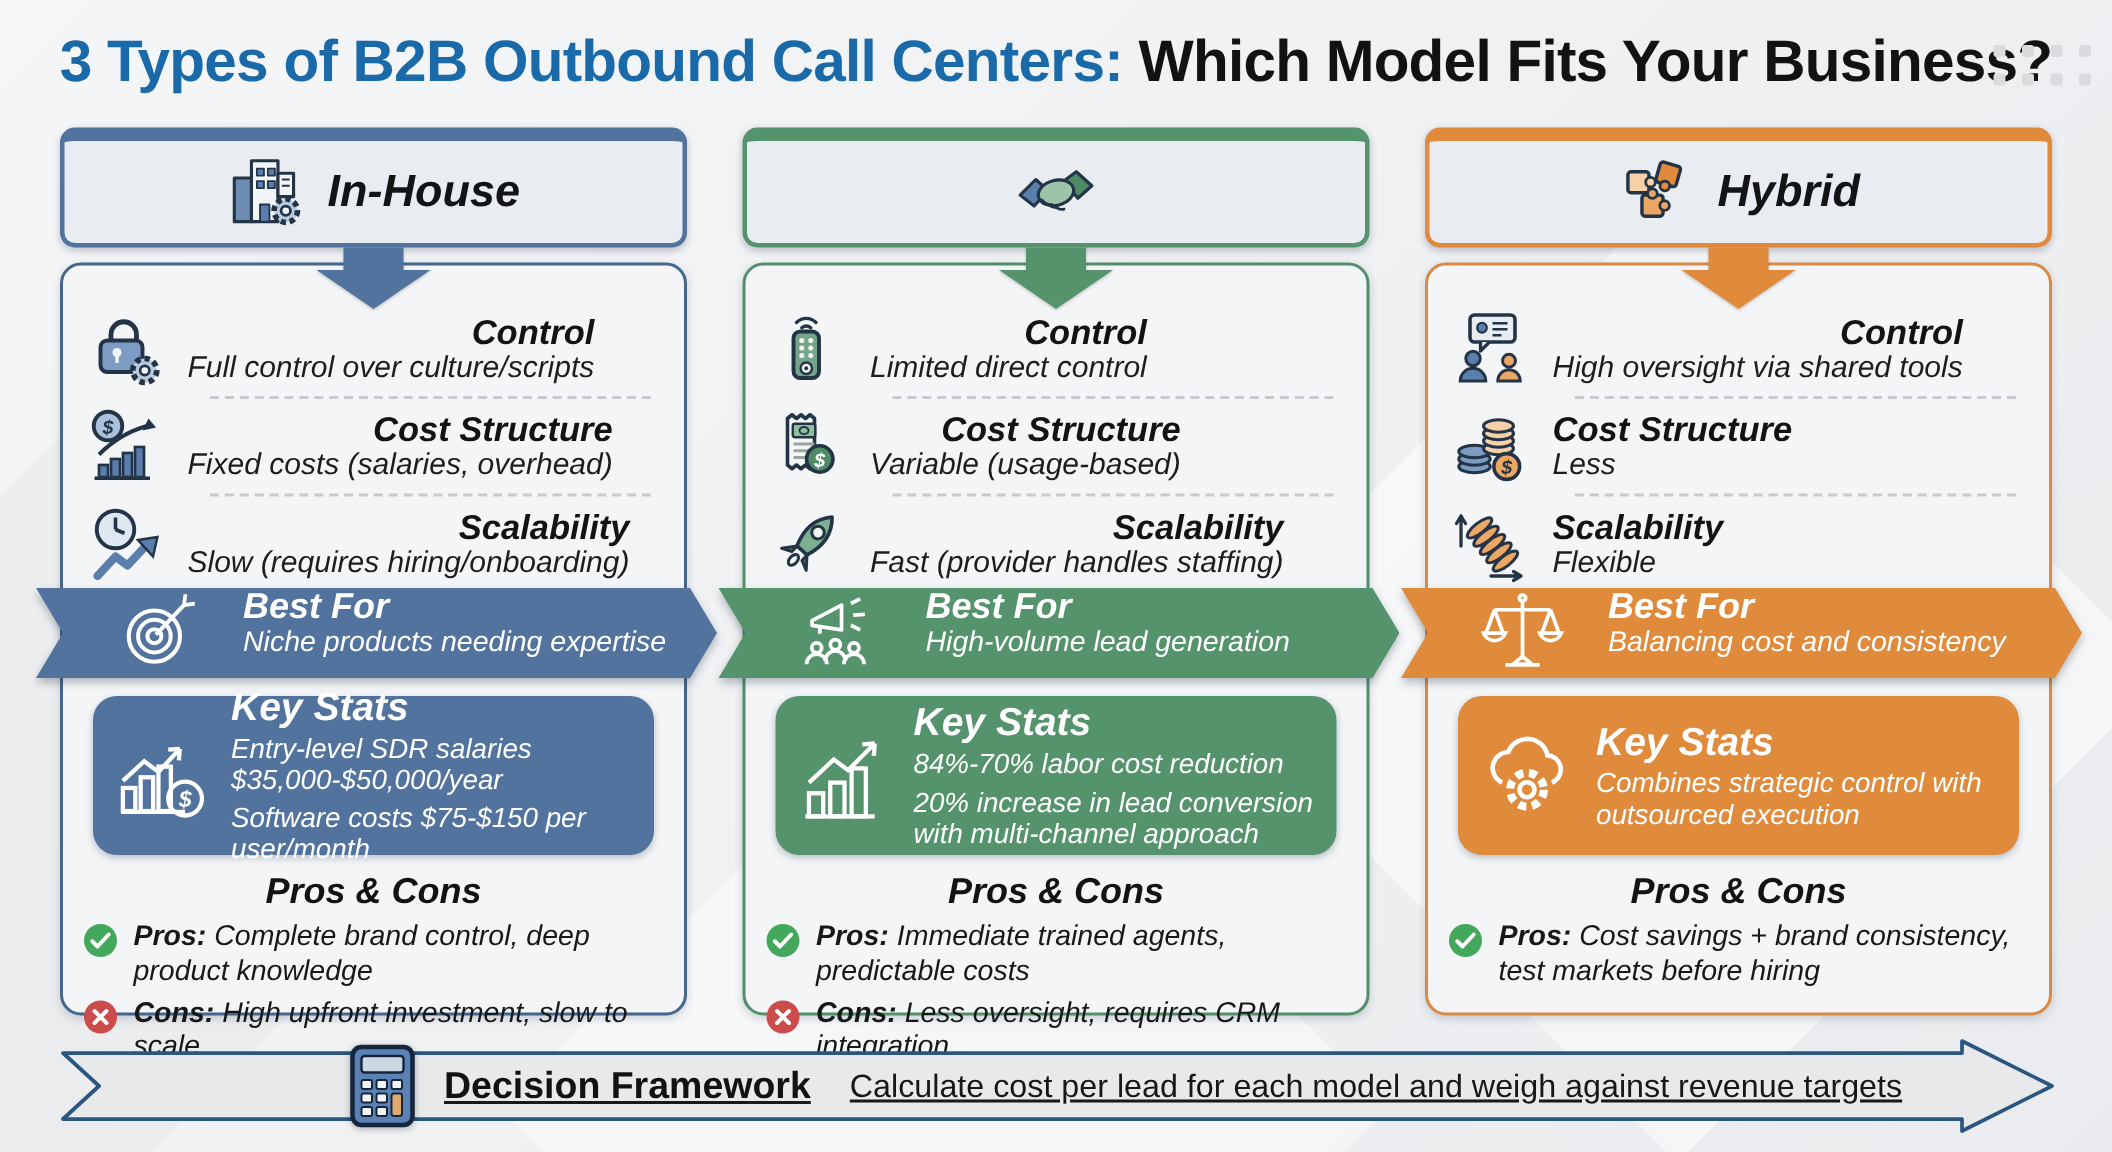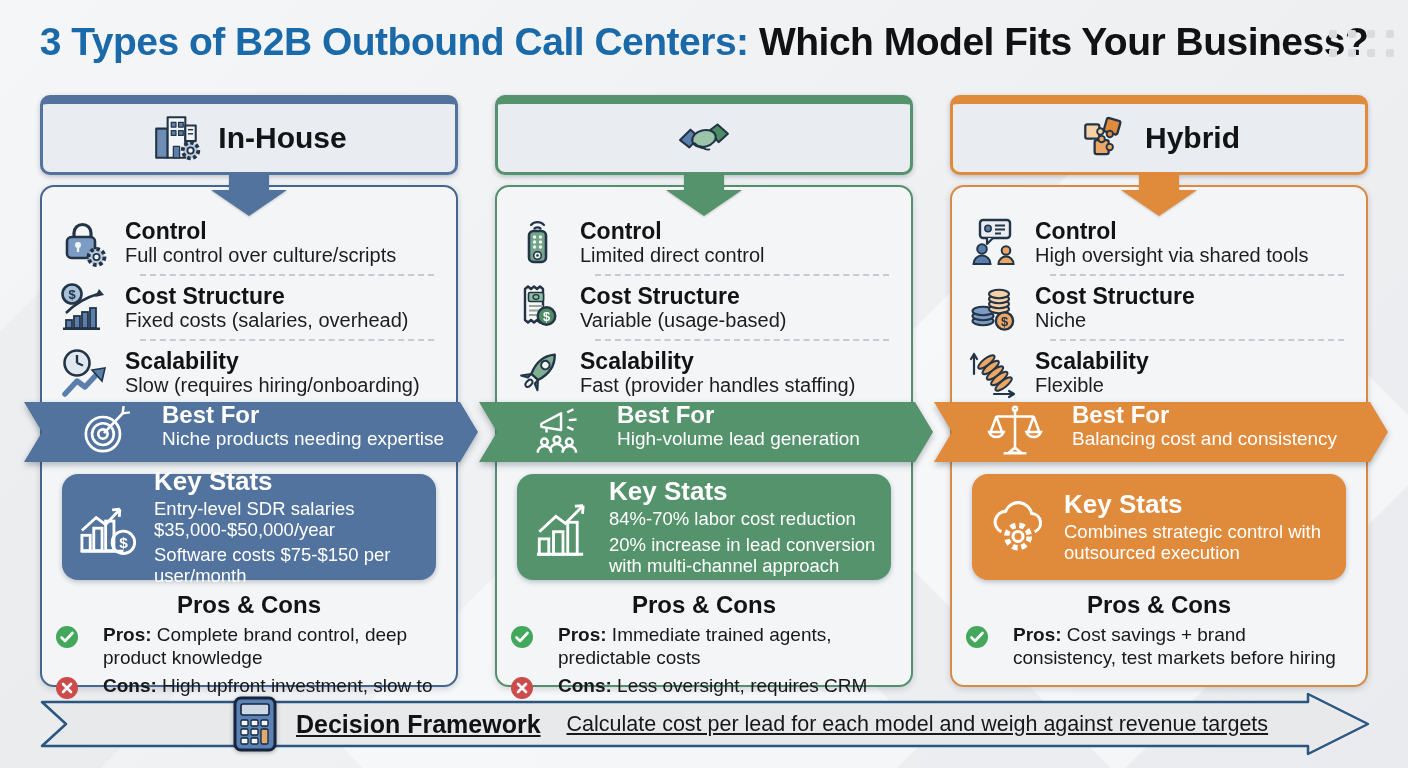--- a/index.html
+++ b/index.html
@@ -17,22 +17,22 @@
 
   .title { position:absolute; top:20px; left:0; width:100%; text-align:center;
            font-size:39px; font-weight:800; letter-spacing:-.5px; }
   .t-blue { color:#1a69a8;margin-top:28px; }
   .t-dark { color:#101214; }
 
   .dots { position:absolute; top:30px; right:14px; display:grid;
           grid-template-columns:repeat(4,8px); grid-auto-rows:8px; gap:11px; }
   .dots i { background:#d9dbde; border-radius:2px; }
 
-  .columns { position:absolute; top:95px; left:40px; width:1328px;
-             display:flex; justify-content:space-between; }
+  .columns { position:absolute; top:85px; left:40px; width:1328px;
+             display:flex; justify-content:space-between;font-style:italic; }
   .col { position:relative; width:418px;
          --ac:#51739e; --acd:#41618c; --lt:#b9cade; }
   .c-blue   { --ac:#51739e; --acd:#44668f; --lt:#b9cade; }
   .c-green  { --ac:#55936c; --acd:#548f6d; --lt:#9cc4a8; }
   .c-orange { --ac:#e08a3c; --acd:#d98a46; --lt:#f6d0a6; }
 
   .hdr { height:80px; border:3px solid var(--ac); border-top-width:9px; border-radius:10px;
          background:#e9edf1; display:flex; align-items:center; justify-content:center; gap:15px;
          box-shadow:0 2px 5px rgba(30,45,70,.25); position:relative; z-index:4; }
   .hdr-title { font-size:30px; font-weight:800; color:#121416; }
@@ -43,21 +43,21 @@
   .down-arrow .stem { width:40px; height:15px; background:var(--ac); margin:0 auto; }
   .down-arrow .head { width:0; height:0; border-left:38px solid transparent;
                       border-right:38px solid transparent; border-top:26px solid var(--ac); }
 
   .body-card { margin-top:10px; height:502px; background:#f3f5f7; border:2.5px solid var(--acd);
                border-radius:14px; position:relative; box-shadow:0 2px 6px rgba(30,45,70,.18); }
 
   .features { padding:27px 16px 0 16px; }
   .feat { display:flex; align-items:center; gap:13px; height:57px; }
   .feat-ic { width:54px; height:54px; flex-shrink:0; }
-  .feat-title { font-size:23px; font-weight:800; line-height:1.08; color:#111315; }
+  .feat-title { font-size:23px; font-weight:800; line-height:1.08; color:#111315;text-align:right; }
   .feat-desc  { font-size:20px; line-height:1.1; color:#1b1d1f; }
   .sep { border-top:2px dashed #c6cbd2; margin:3px 6px 3px 82px; }
 
   .ribbon { position:absolute; top:215px; left:-18px; right:-22px; height:60px;
             background:var(--ac); color:#fff; display:flex; align-items:flex-start; gap:28px;
             padding-left:52px; z-index:3;
             clip-path:polygon(0 0, calc(100% - 18px) 0, 100% 50%, calc(100% - 18px) 100%, 0 100%, 18px 50%);
   }
   .ribbon-wrap { position:absolute; top:215px; left:-18px; right:-22px; height:60px;
                  filter:drop-shadow(0 3px 3px rgba(20,35,55,.3)); z-index:3; }
@@ -70,21 +70,21 @@
            background:var(--ac); border-radius:16px; color:#fff;
            display:flex; align-items:center; gap:14px; padding:0 12px 0 14px;
            box-shadow:0 2px 5px rgba(20,35,55,.25); }
   .st-ic { width:64px; height:64px; flex-shrink:0; }
   .st-label { font-size:26px; font-weight:800; line-height:1.15; margin-bottom:2px; }
   .st-line { font-size:18.5px; line-height:1.12; margin-bottom:5px; }
   .st-line:last-child { margin-bottom:0; }
 
   .proscons { position:absolute; top:404px; left:13px; right:13px; }
   .pc-head { text-align:center; font-size:24px; font-weight:800; margin-bottom:5px; color:#111315; }
-  .pc-row { display:flex; gap:24px; font-size:19px; line-height:1.2; margin-bottom:5px; color:#16181a; }
+  .pc-row { display:flex; gap:10px; font-size:19px; line-height:1.2; margin-bottom:5px; color:#16181a; }
   .pc-row svg { flex-shrink:0; margin-top:1px; }
   .pc-label { font-weight:800; }
 
   .banner-svg { position:absolute; left:40px; top:692px; }
   .banner-content { position:absolute; left:40px; top:692px; width:1330px; height:64px;
                     display:flex; align-items:center;text-decoration:underline; }
   .calc { margin-left:192px; flex-shrink:0; filter:drop-shadow(0 1px 2px rgba(0,0,0,.3)); }
   .dec-label { margin-left:18px; font-size:25px; font-weight:800; color:#101214; }
   .dec-text  { margin-left:26px; font-size:21.5px; color:#15171a; }
 </style>
@@ -423,21 +423,21 @@
                 <ellipse cx="31" cy="28" rx="10" ry="4.2" fill="#f6d0a6"></ellipse>
                 <ellipse cx="31" cy="23" rx="10" ry="4.2" fill="#f6d0a6"></ellipse>
                 <ellipse cx="31" cy="18" rx="10" ry="4.2" fill="#f6d0a6"></ellipse>
                 <ellipse cx="31" cy="13" rx="10" ry="4.2" fill="#f6d0a6"></ellipse>
               </g>
               <circle cx="36.5" cy="40" r="8.6" fill="#eda764" stroke="#243447" stroke-width="2.4"></circle>
               <text x="36.5" y="45" text-anchor="middle" font-size="13" font-weight="bold" fill="#243447" font-family="Liberation Sans, sans-serif">$</text>
             </svg>
             <div>
               <div class="feat-title">Cost Structure</div>
-              <div class="feat-desc">Niche</div>
+              <div class="feat-desc">Less</div>
             </div>
           </div>
           <div class="sep"></div>
           <div class="feat">
             <svg class="feat-ic" viewBox="0 0 54 54">
               <g transform="rotate(-38 27 27)" stroke="#243447" stroke-width="2">
                 <ellipse cx="27" cy="13" rx="10" ry="3.4" fill="#eda764"></ellipse>
                 <ellipse cx="27" cy="20" rx="10" ry="3.4" fill="#eda764"></ellipse>
                 <ellipse cx="27" cy="27" rx="10" ry="3.4" fill="#eda764"></ellipse>
                 <ellipse cx="27" cy="34" rx="10" ry="3.4" fill="#eda764"></ellipse>

